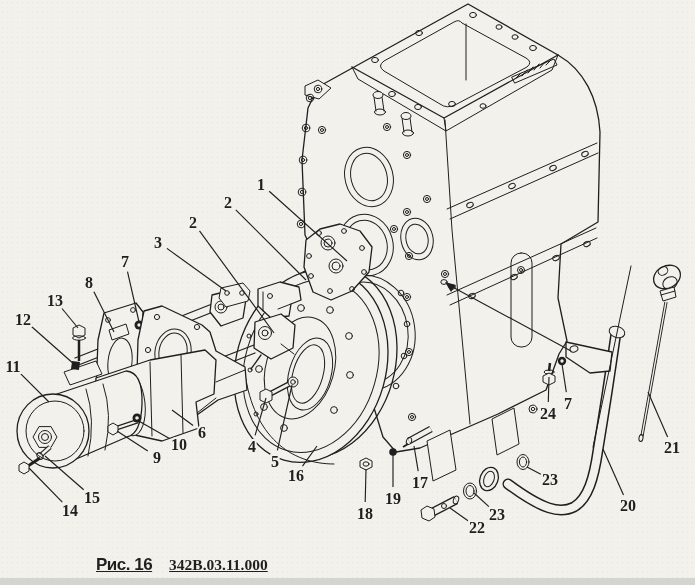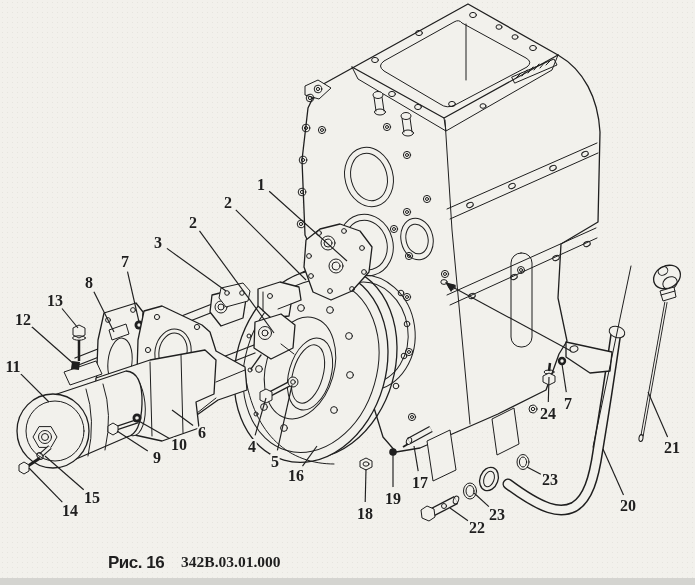--- a/index.html
+++ b/index.html
@@ -25,23 +25,24 @@
   .blk{fill:var(--ink);stroke:none;}
   .callout-text{
     font-family:"Liberation Serif", serif;
     font-weight:bold;font-size:16px;
     fill:var(--ink);
     paint-order:stroke;stroke:var(--paper);stroke-width:4px;
     text-anchor:middle;dominant-baseline:central;
   }
   .callout-line{stroke:var(--ink);stroke-width:1.15;fill:none;}
   .caption{
-    position:absolute;left:108px;top:553px;height:24px;
-    display:flex;white-space:nowrap;
+    position:absolute;left:96px;top:553px;height:24px;
+    display:flex;align-items:center;white-space:nowrap;
     color:var(--ink);
+    text-decoration:underline;
   }
   .fig-label{
     font-family:"Liberation Sans", sans-serif;
     font-weight:900;font-size:17px;letter-spacing:-0.5px;
     margin-right:17px;
   }
   .fig-code{
     font-family:"Liberation Serif", serif;
     font-weight:bold;font-size:15.5px;margin-right:9px;
   }
@@ -521,16 +522,16 @@
         </g>
         <g>
           <line x1="667.6" y1="436.9" x2="648" y2="392" class="callout-line"></line>
           <text x="672" y="447" class="callout-text">21</text>
         </g>
       </g>
 </svg>
 
   <div class="caption">
     <span class="fig-label">Рис. 16</span>
-    <span class="fig-code">342В.03.01.000</span>
+    <span class="fig-code">342В.03.11.000</span>
   </div>
   <div class="footer-bar"></div>
 </div>
 
 </body></html>

